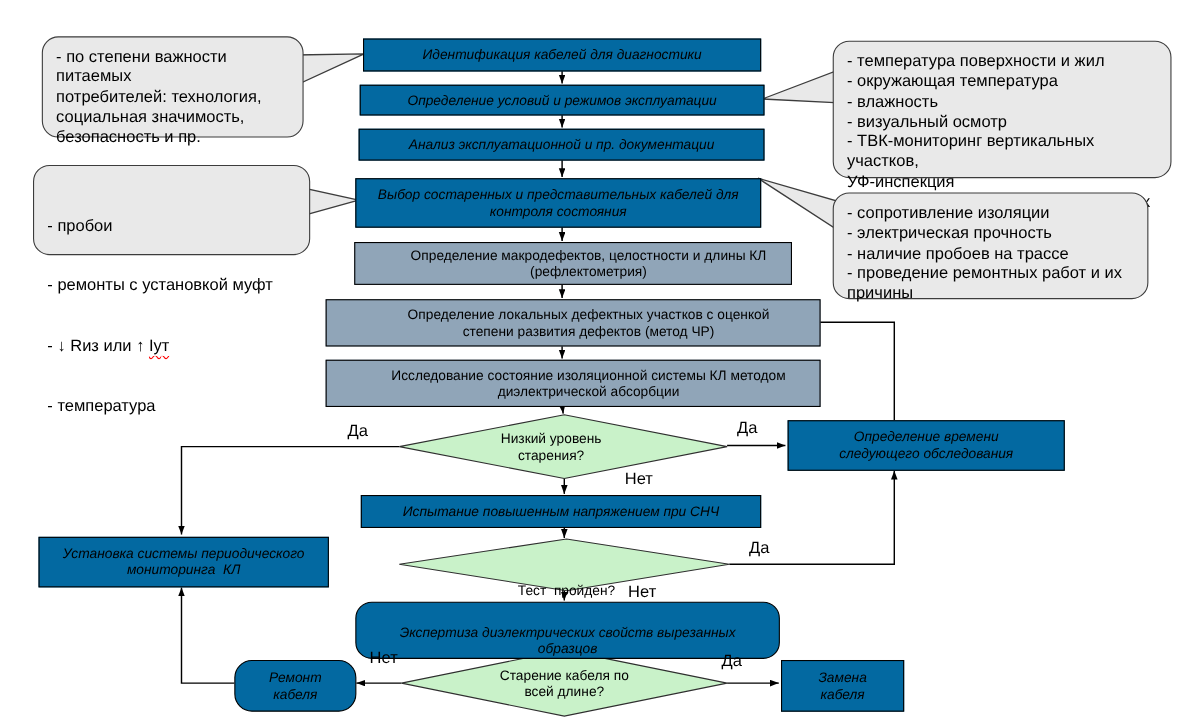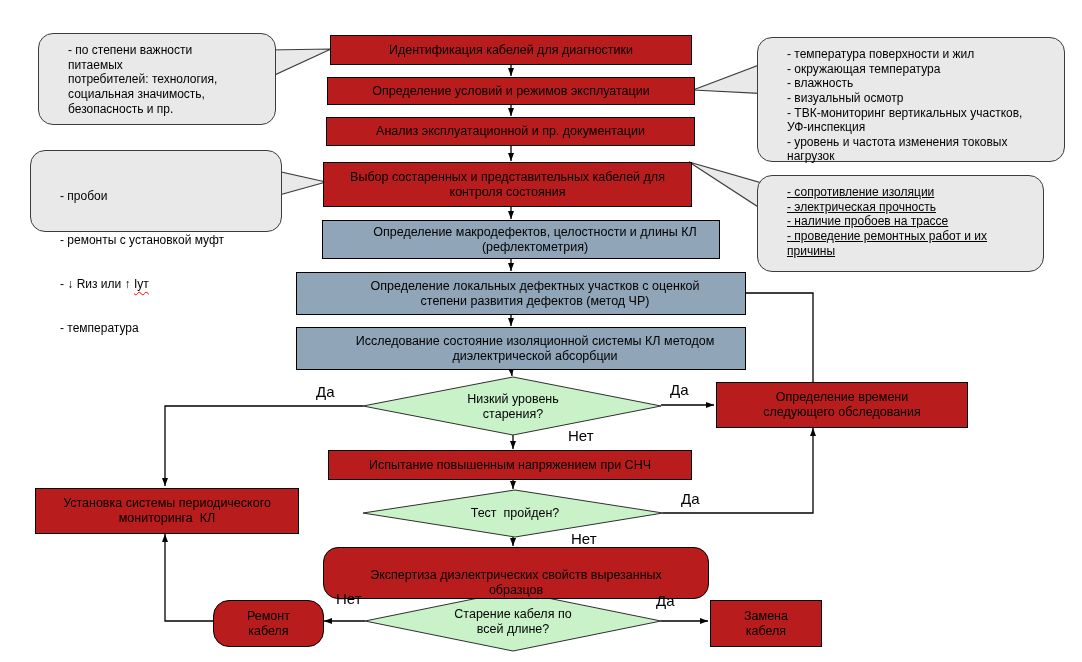--- a/index.html
+++ b/index.html
@@ -1,28 +1,28 @@
 <!DOCTYPE html>
 <html><head>
 <meta charset="utf-8">
 <style>
   html,body{margin:0;padding:0;background:#fff;}
   #canvas{position:relative;width:1082px;height:662px;background:#ffffff;
           font-family:"Liberation Sans",sans-serif;color:#000;overflow:hidden;}
   #wires{position:absolute;left:0;top:0;width:1082px;height:662px;z-index:1;}
   .node{position:absolute;z-index:2;display:flex;align-items:center;justify-content:center;
         text-align:center;font-size:12.5px;line-height:1.18;white-space:pre-wrap;}
-  .pbox{background:#b91c1c;border:1px solid #000;}
+  .pbox{background:#0369a1;border:1px solid #000;font-style:italic;}
   .bbox{background:#90A5B8;border:1px solid #000;padding-left:28px;}
   .overflowbox{overflow:visible;align-items:flex-start;padding-top:20px;border-radius:15px;}
   .dtext{position:absolute;z-index:2;text-align:center;font-size:12.5px;line-height:1.18;
          white-space:pre-wrap;}
   .lbl{position:absolute;z-index:2;font-size:15px;}
   .callout{position:absolute;z-index:3;background:#E9E9E9;border:1.2px solid #3C3C3C;
-           border-radius:15px;padding:9px 29px;font-size:12px;line-height:1.22;
+           border-radius:15px;padding:9px 12px;font-size:15px;line-height:1.22;
            white-space:pre-wrap;box-sizing:border-box;}
   .wavy{text-decoration:underline;text-decoration-style:wavy;text-decoration-color:#FF0000;
         text-decoration-thickness:1px;text-underline-offset:3px;}
 </style>
 </head>
 <body>
 
 <div id="canvas">
 
   <svg id="wires" viewBox="0 0 1082 662" xmlns="http://www.w3.org/2000/svg">
@@ -78,23 +78,23 @@
 образцов</div>
   <div class="node pbox" style="left:35px;top:488px;width:262px;height:44px;">Установка системы периодического
 мониторинга  КЛ</div>
   <div class="node pbox" style="left:716px;top:382px;width:250px;height:44px;">Определение времени
 следующего обследования</div>
   <div class="node pbox" style="left:213px;top:600px;width:109px;height:45px;border-radius:16px;">Ремонт
 кабеля</div>
   <div class="node pbox" style="left:710px;top:600px;width:110px;height:45px;">Замена
 кабеля</div>
 
-  <div class="dtext" style="left:388px;top:392px;width:250px;text-align:center;">Низкий уровень
+  <div class="dtext" style="left:376px;top:392px;width:250px;text-align:center;">Низкий уровень
 старения?</div>
-  <div class="dtext" style="left:400px;top:506px;width:230px;text-align:center;">Тест  пройден?</div>
+  <div class="dtext" style="left:400px;top:530px;width:230px;text-align:center;">Тест  пройден?</div>
   <div class="dtext" style="left:398px;top:607px;width:230px;">Старение кабеля по
 всей длине?</div>
 
   <div class="lbl" style="left:316px;top:383px;">Да</div>
   <div class="lbl" style="left:670px;top:381px;">Да</div>
   <div class="lbl" style="left:568px;top:427px;">Нет</div>
   <div class="lbl" style="left:681px;top:490px;">Да</div>
   <div class="lbl" style="left:571px;top:530px;">Нет</div>
   <div class="lbl" style="left:336px;top:590px;">Нет</div>
   <div class="lbl" style="left:656px;top:592px;">Да</div>
@@ -113,19 +113,19 @@
 
   <div class="callout" style="left:757px;top:37px;width:308px;height:125px;">- температура поверхности и жил
 - окружающая температура
 - влажность
 - визуальный осмотр
 - ТВК-мониторинг вертикальных участков,
 УФ-инспекция
 - уровень и частота изменения токовых
 нагрузок</div>
 
-  <div class="callout" style="left:757px;top:175px;width:287px;height:97px;text-decoration:underline;">- сопротивление изоляции
+  <div class="callout" style="left:757px;top:175px;width:287px;height:97px;">- сопротивление изоляции
 - электрическая прочность
 - наличие пробоев на трассе
 - проведение ремонтных работ и их
 причины</div>
 
 </div>
 
 </body></html>

